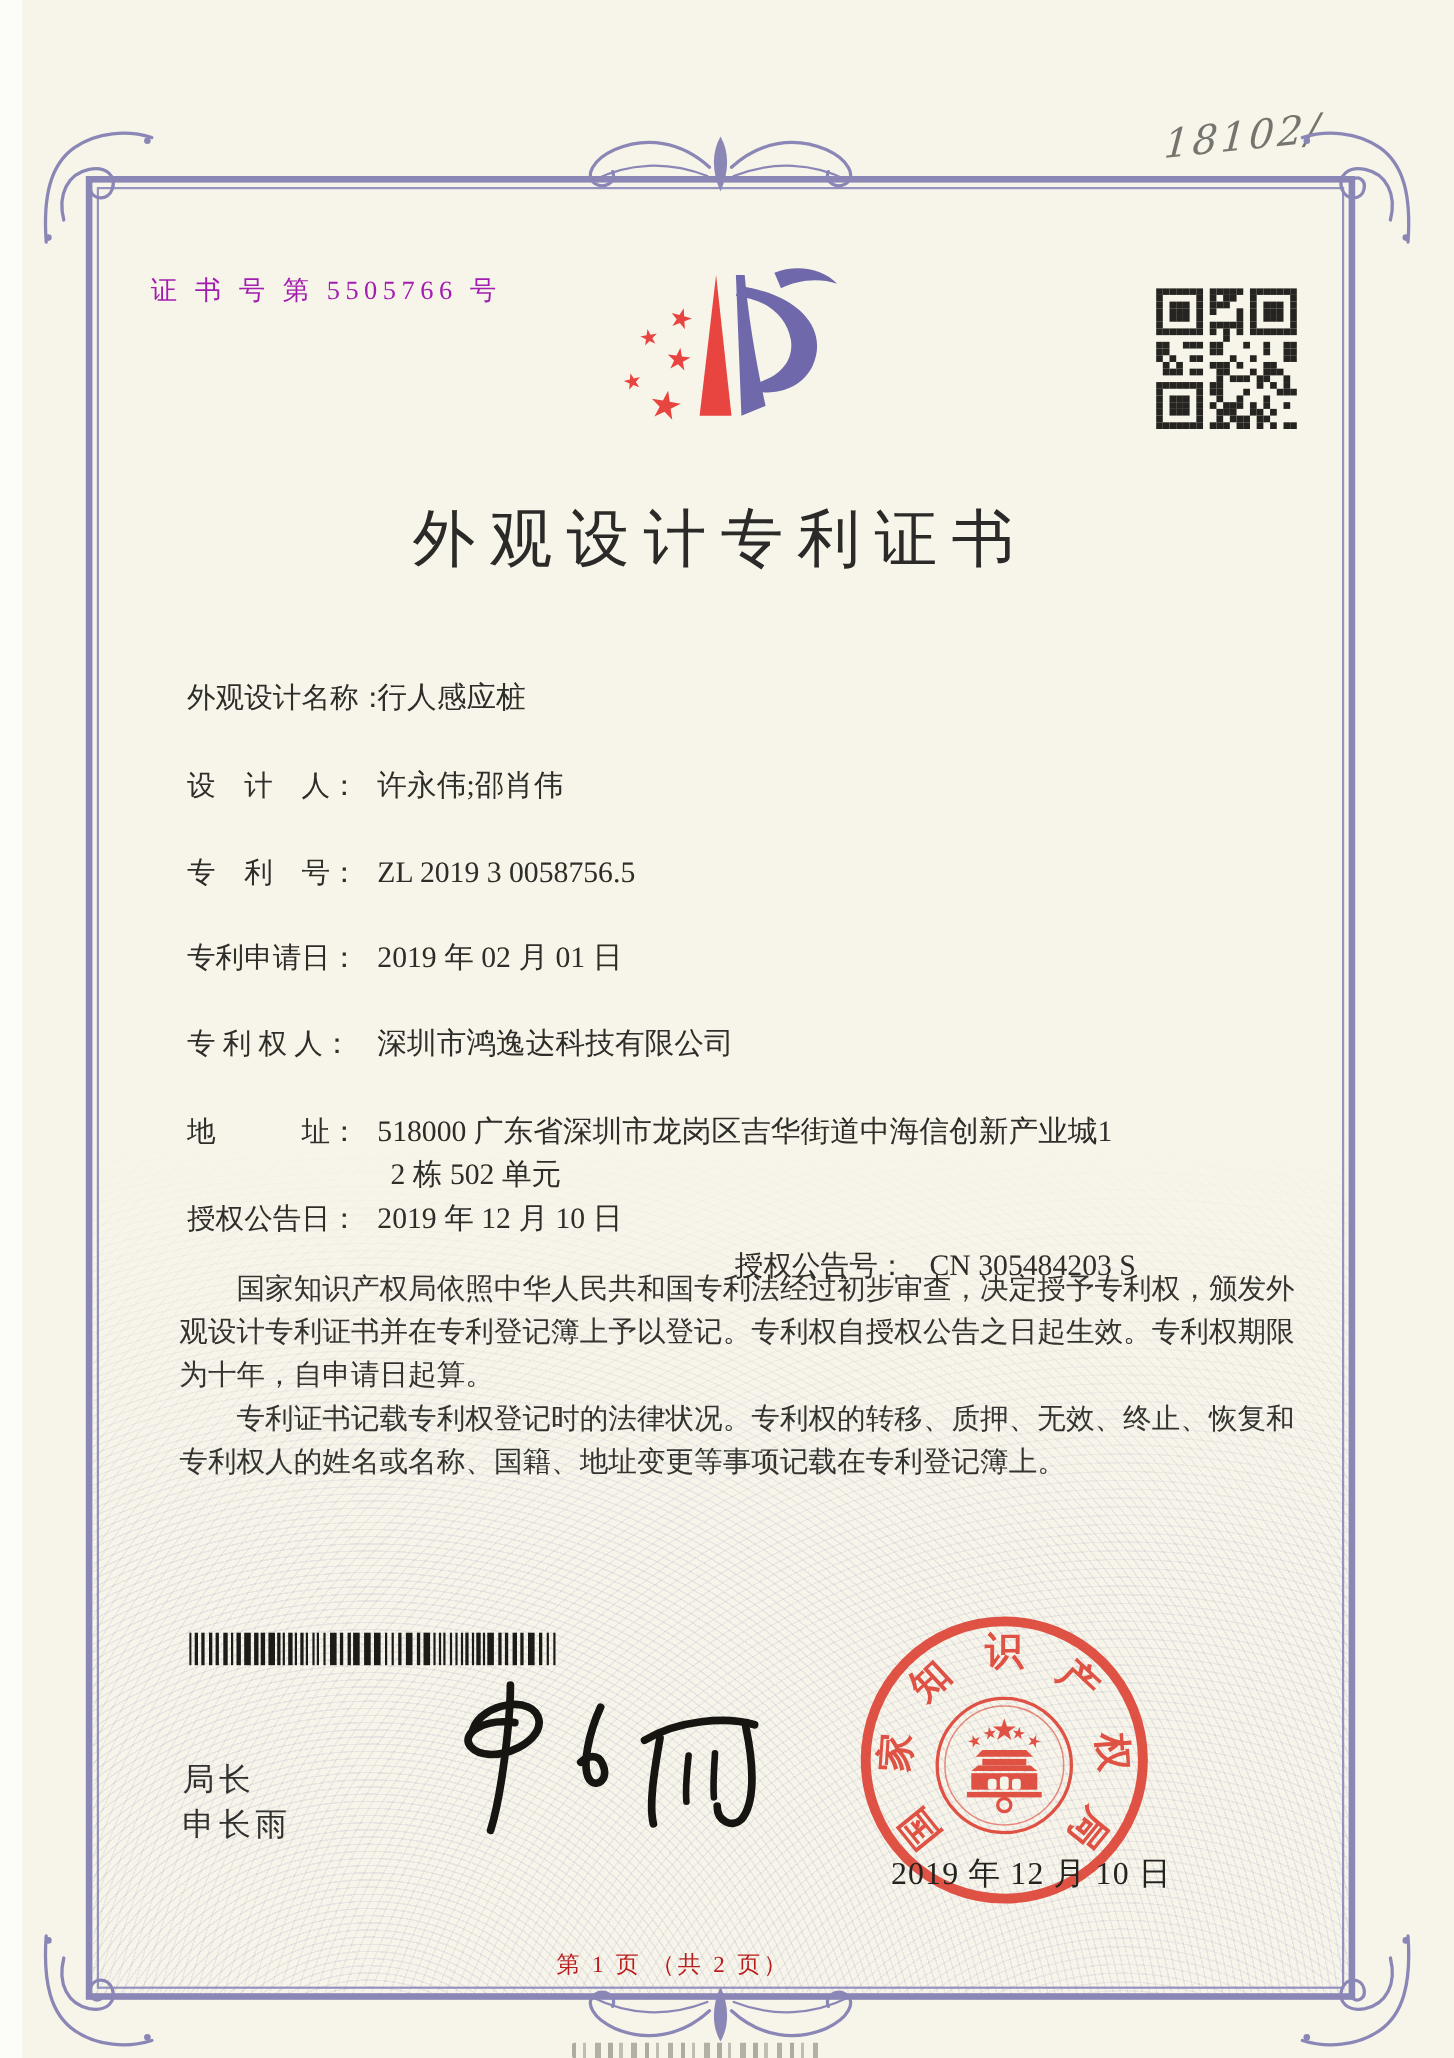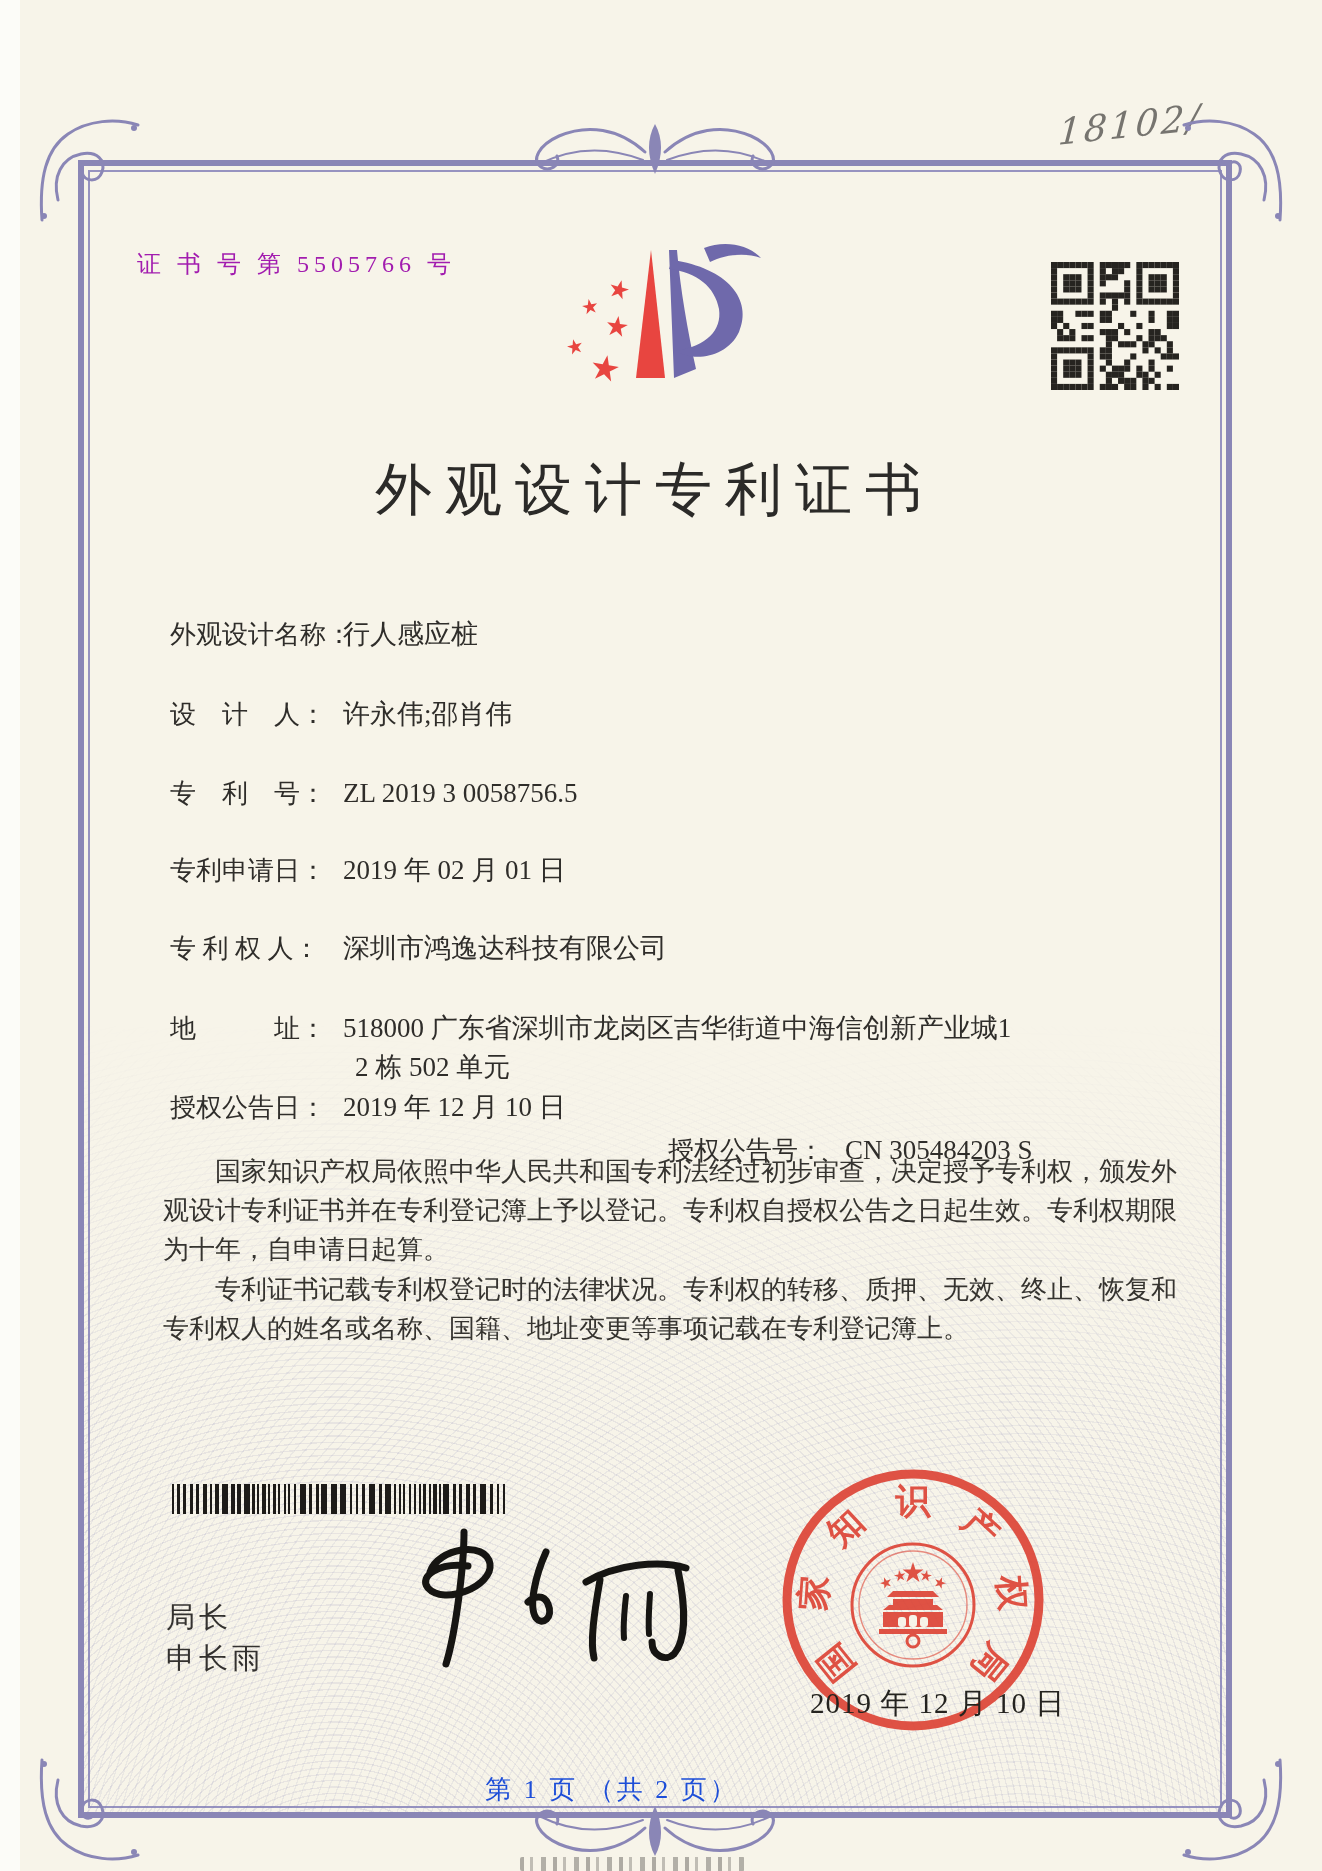--- a/index.html
+++ b/index.html
@@ -53,21 +53,21 @@
     position:absolute;left:163px;width:1014px;font-size:26px;line-height:39px;
     text-indent:2em;text-align:justify;color:#35332f;
   }
   .barcode{position:absolute;left:172px;top:1484px;width:336px;height:30px;}
   .signer-role{position:absolute;left:166px;top:1584px;font-size:29px;letter-spacing:4px;margin-top:14px;}
   .signer-name{position:absolute;left:166px;top:1639px;font-size:29px;letter-spacing:4px;}
   .signature{position:absolute;left:368px;top:1522px;width:335px;height:180px;}
   .seal{position:absolute;left:763px;top:1450px;width:300px;height:300px;opacity:.92;}
   .seal text{font-family:"Liberation Serif","DejaVu Serif",serif;font-weight:700;}
   .seal-date{position:absolute;left:810px;top:1684px;font-size:29px;letter-spacing:1px;color:#24231f;z-index:3;}
-  .footer{position:absolute;left:312px;top:1772px;width:600px;text-align:center;font-size:26px;letter-spacing:3px;color:#1d4ed8;}
+  .footer{position:absolute;left:312px;top:1772px;width:600px;text-align:center;font-size:21px;letter-spacing:3px;color:#b91c1c;}
   .clipped-text{
     position:absolute;left:520px;top:1857px;width:225px;height:14px;opacity:.55;border-radius:2px;
     background:repeating-linear-gradient(90deg, rgba(80,78,74,.8) 0 4px, transparent 4px 10px,
       rgba(80,78,74,.6) 10px 13px, transparent 13px 21px, rgba(80,78,74,.75) 21px 26px, transparent 26px 33px);
     filter:blur(.6px);
   }
 </style>
 </head>
 <body>
 

